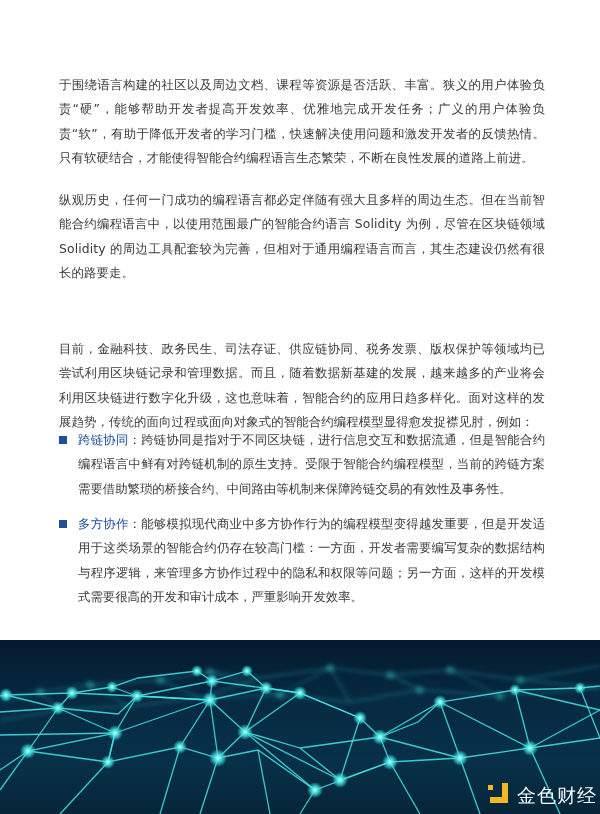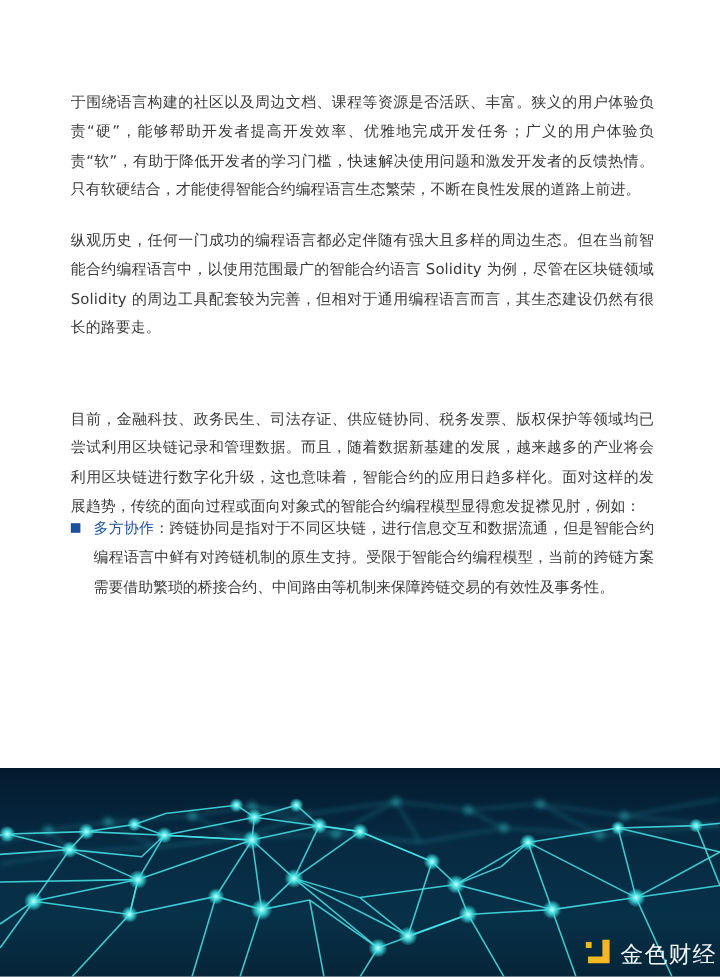--- a/index.html
+++ b/index.html
@@ -90,23 +90,27 @@
 
   <p id="p2" class="para">纵观历史，任何一门成功的编程语言都必定伴随有强大且多样的周边生态。但在当前智能合约编程语言中，以使用范围最广的智能合约语言 Solidity 为例，尽管在区块链领域 Solidity 的周边工具配套较为完善，但相对于通用编程语言而言，其生态建设仍然有很长的路要走。</p>
 
   <p id="p1" class="para">于围绕语言构建的社区以及周边文档、课程等资源是否活跃、丰富。狭义的用户体验负责“硬”，能够帮助开发者提高开发效率、优雅地完成开发任务；广义的用户体验负责“软”，有助于降低开发者的学习门槛，快速解决使用问题和激发开发者的反馈热情。只有软硬结合，才能使得智能合约编程语言生态繁荣，不断在良性发展的道路上前进。</p>
 
 
   <p id="p3" class="para">目前，金融科技、政务民生、司法存证、供应链协同、税务发票、版权保护等领域均已尝试利用区块链记录和管理数据。而且，随着数据新基建的发展，越来越多的产业将会利用区块链进行数字化升级，这也意味着，智能合约的应用日趋多样化。面对这样的发展趋势，传统的面向过程或面向对象式的智能合约编程模型显得愈发捉襟见肘，例如：</p>
 
   <div id="b1" class="bullet">
     <span class="bullet-square"></span>
-    <div class="bullet-body"><span class="bullet-term">多方协作</span><span>：</span><span>跨链协同是指对于不同区块链，进行信息交互和数据流通，但是智能合约编程语言中鲜有对跨链机制的原生支持。受限于智能合约编程模型，当前的跨链方案需要借助繁琐的桥接合约、中间路由等机制来保障跨链交易的有效性及事务性。</span></div>
-  </div>
-
+    <div class="bullet-body"><span class="bullet-term">跨链协同</span><span>：</span><span>跨链协同是指对于不同区块链，进行信息交互和数据流通，但是智能合约编程语言中鲜有对跨链机制的原生支持。受限于智能合约编程模型，当前的跨链方案需要借助繁琐的桥接合约、中间路由等机制来保障跨链交易的有效性及事务性。</span></div>
+  </div>
+
+  <div id="b2" class="bullet">
+    <span class="bullet-square"></span>
+    <div class="bullet-body"><span class="bullet-term">多方协作</span><span>：</span><span>能够模拟现代商业中多方协作行为的编程模型变得越发重要，但是开发适用于这类场景的智能合约仍存在较高门槛：一方面，开发者需要编写复杂的数据结构与程序逻辑，来管理多方协作过程中的隐私和权限等问题；另一方面，这样的开发模式需要很高的开发和审计成本，严重影响开发效率。</span></div>
+  </div>
 
   <div class="banner">
     <svg width="600" height="174" viewBox="0 0 600 174">
       <defs>
         <filter id="blur2" x="-20%" y="-20%" width="140%" height="140%">
             <feGaussianBlur stdDeviation="2.2"></feGaussianBlur>
           </filter>
         <filter id="blur1" x="-20%" y="-20%" width="140%" height="140%">
             <feGaussianBlur stdDeviation="0.6"></feGaussianBlur>
           </filter>

